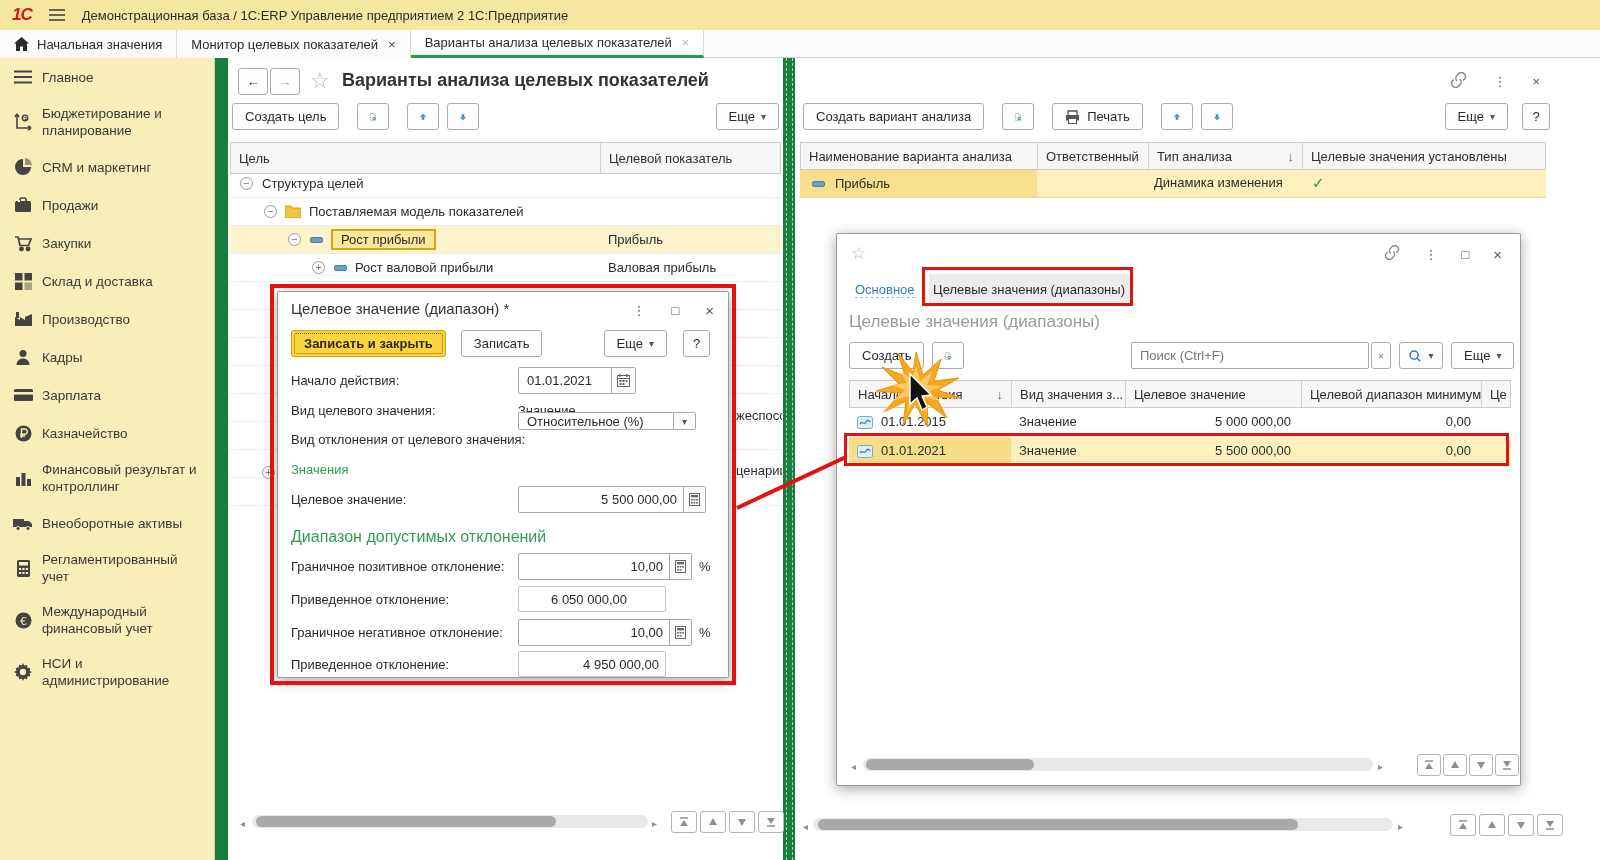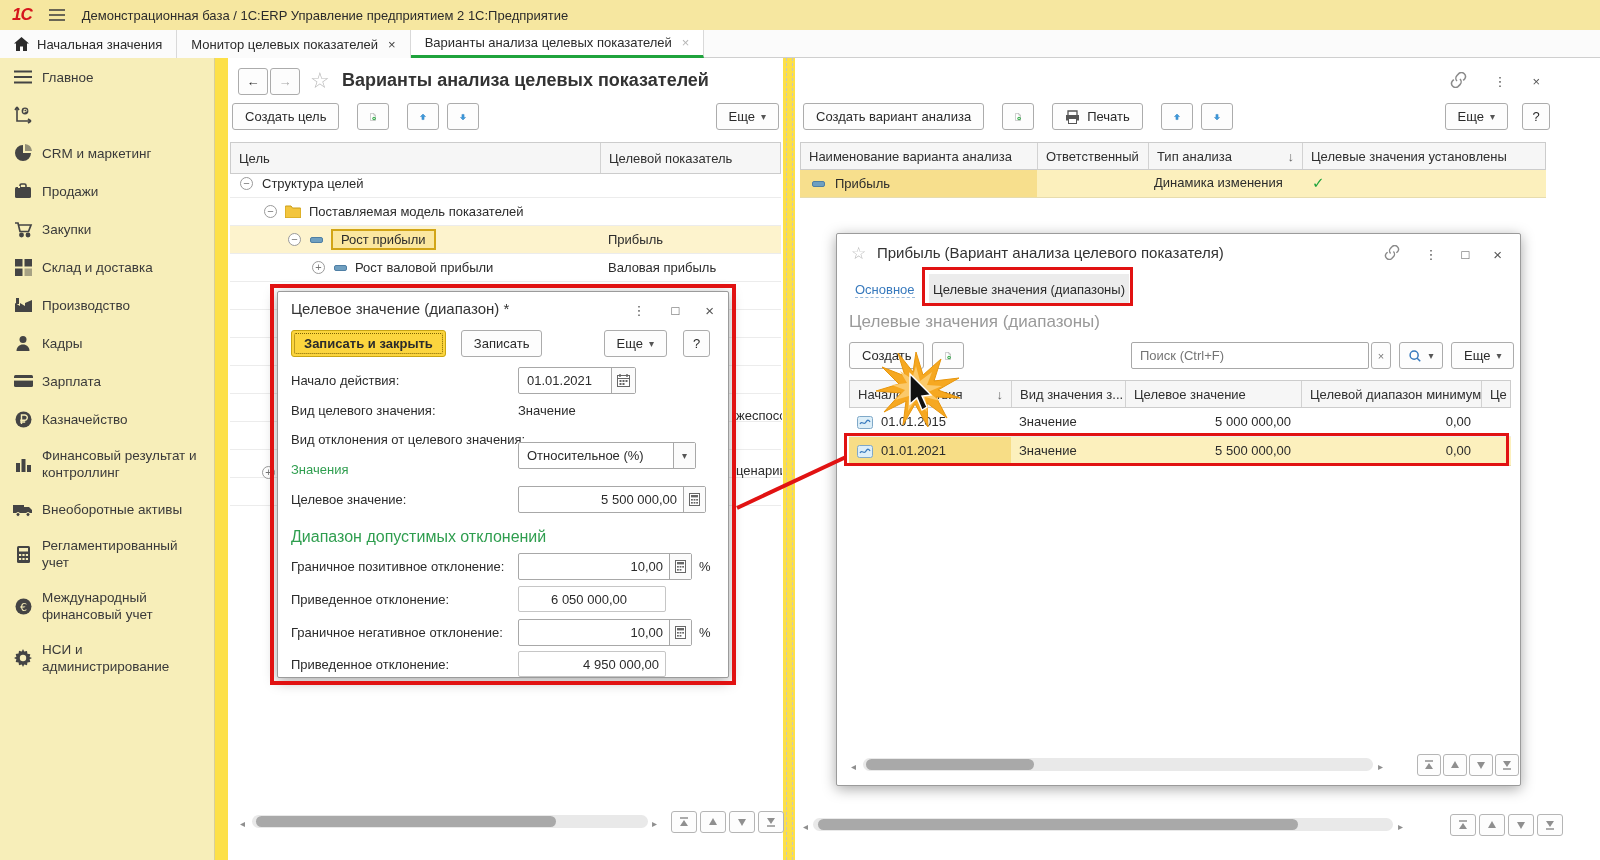--- a/index.html
+++ b/index.html
@@ -1,18 +1,18 @@
 <!DOCTYPE html>
 <html><head>
 <meta charset="utf-8">
 <style>
   * { margin:0; padding:0; box-sizing:border-box; }
   html,body { width:1600px; height:860px; overflow:hidden; }
   body { font-family:"Liberation Sans","DejaVu Sans",sans-serif; font-size:13px; color:#2b2b2b; background:#fff; }
-  #stage { position:relative; width:1600px; height:860px; background:#fde047; }
+  #stage { position:relative; width:1600px; height:860px; background:#15803d; }
   .abs { position:absolute; }
 
   
   #titlebar { left:0; top:0; width:1600px; height:30px; background:#f6e7a0; display:flex; align-items:center; }
   #logo { color:#d5161d; font-weight:bold; font-size:17px; font-style:italic; margin-left:12px; letter-spacing:-1px; }
   .tb-ico { width:18px; height:18px; margin-left:16px; display:inline-flex; align-items:center; justify-content:center; color:#3c3c3c; }
   #tb-title { margin-left:16px; font-size:13px; color:#2b2b2b; }
   #tb-right { position:absolute; right:10px; top:0; height:30px; display:flex; align-items:center; gap:19px;margin-top:44px; }
   #tb-user { font-size:13px; color:#2b2b2b; }
   .winbtn { width:22px; height:20px; display:inline-flex; align-items:center; justify-content:center; color:#333; font-size:13px; }
@@ -148,20 +148,21 @@
     </div>
     <div class="side-item">
       <span class="side-ico">
           <svg width="20" height="20" viewBox="0 0 20 20" fill="none" stroke="#444" stroke-width="1.6">
             <path d="M4 2v14h14"></path>
             <path d="M4 2l-2 3M4 2l2 3M18 16l-3-2M18 16l-3 2"></path>
             <circle cx="12" cy="6" r="3.4" fill="#444" stroke="none"></circle>
             <path d="M11 8V4.4h1.6a1.1 1.1 0 1 1 0 2.2H10.4" stroke="#f7eeb9" stroke-width="1"></path>
           </svg>
         </span>
+      <span class="side-lbl">Бюджетирование и планирование</span>
     </div>
     <div class="side-item">
       <span class="side-ico">
           <svg width="18" height="18" viewBox="0 0 18 18">
             <path d="M9 1a8 8 0 1 0 8 8H9z" fill="#444"></path>
             <path d="M11 0a8 8 0 0 1 7 7h-7z" fill="#444" opacity=".55"></path>
           </svg>
         </span>
       <span class="side-lbl">CRM и маркетинг</span>
     </div>
@@ -497,21 +498,20 @@
     <div class="navbtn" style="left:742px;top:756px">
         <svg width="10" height="10" viewBox="0 0 10 10">
           <path d="M5 7L1 1h8z" fill="#8f8f8f"></path>
           <path d="M1 9h8" stroke="#8f8f8f" stroke-width="1.5"></path>
         </svg>
       </div>
   </div>
 
   <div class="abs window" style="left:836px;top:233px;width:685px;height:553px">
     <div class="abs" style="left:14px;top:9px;font-size:17px;color:#b9b9b9">☆</div>
-    <div class="abs" style="left:40px;top:10px;font-size:15px;color:#333">Прибыль (Вариант анализа целевого показателя)</div>
     <div class="abs" style="right:18px;top:11px;display:flex;gap:24px;align-items:center">
       <span><svg width="16" height="15" viewBox="0 0 17 16" fill="none" stroke="#8a8a8a" stroke-width="1.5">
             <path d="M7 9a4 4 0 0 1 0-5.6l2-2a4 4 0 0 1 5.6 5.6l-1.4 1.4"></path>
             <path d="M10 7a4 4 0 0 1 0 5.6l-2 2a4 4 0 0 1-5.6-5.6L3.8 7.6"></path>
           </svg></span>
       <span class="win-ico">⋮</span>
       <span class="win-ico">□</span>
       <span class="win-ico" style="font-size:15px">×</span>
     </div>
 
@@ -647,21 +647,21 @@
               <rect x="5.5" y="9" width="2" height="2"></rect>
             </g>
           </svg>
       </span>
     </div>
 
     <span class="abs" style="left:13px;top:111px">Вид целевого значения:</span>
     <span class="abs" style="left:240px;top:111px">Значение</span>
 
     <span class="abs" style="left:13px;top:140px">Вид отклонения от целевого значения:</span>
-    <div class="abs field" style="left:240px;top:150px;width:178px;height:27px">
+    <div class="abs field" style="left:240px;top:120px;width:178px;height:18px">
       <span style="padding:0 8px">Относительное (%)</span>
       <span class="fb" style="width:22px;margin-left:auto;font-size:10px">▾</span>
     </div>
 
     <div class="abs glabel" style="left:13px;top:170px">Значения</div>
 
     <span class="abs" style="left:13px;top:200px">Целевое значение:</span>
     <div class="abs field" style="left:240px;top:194px;width:188px;height:27px">
       <span class="num" style="flex:1;text-align:right">5 500 000,00</span>
       <span class="fb" style="width:22px">

